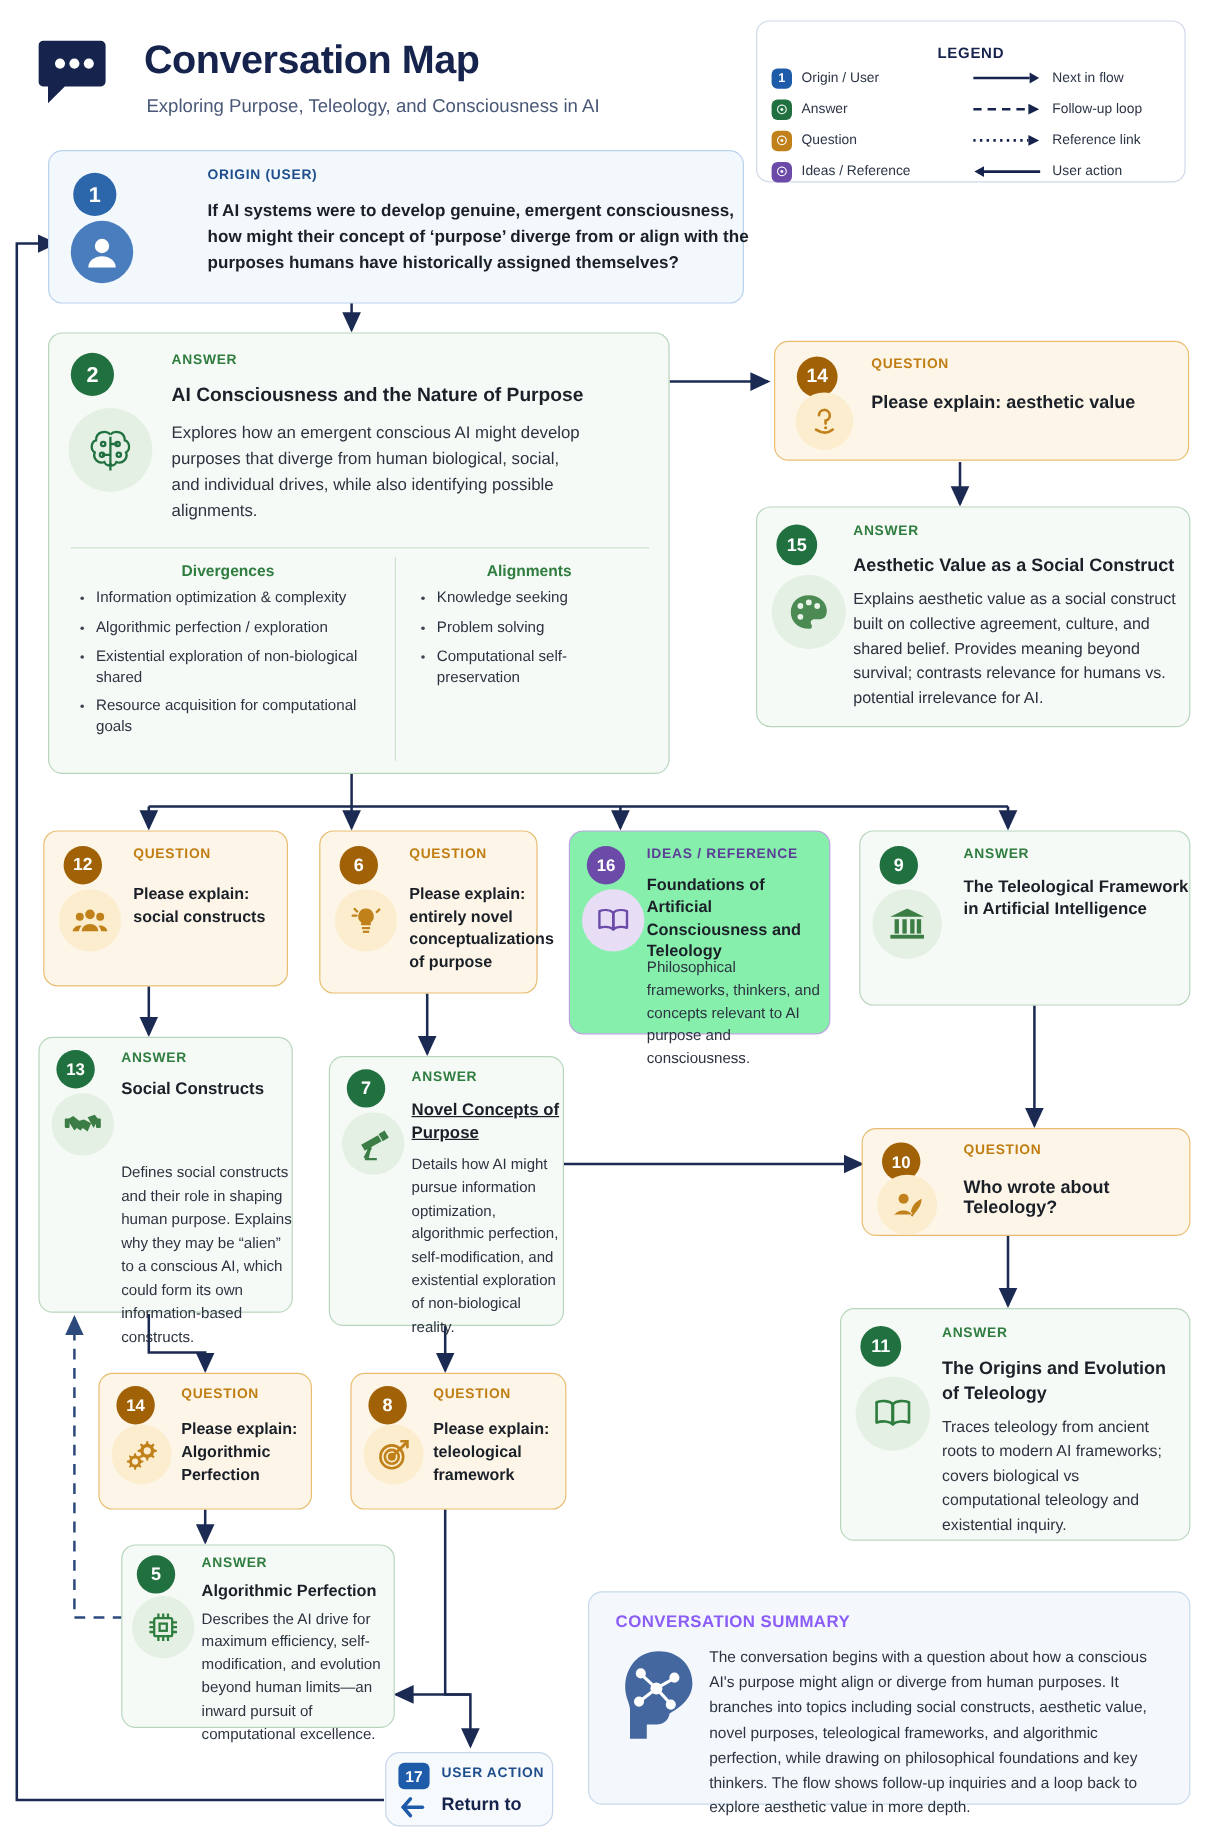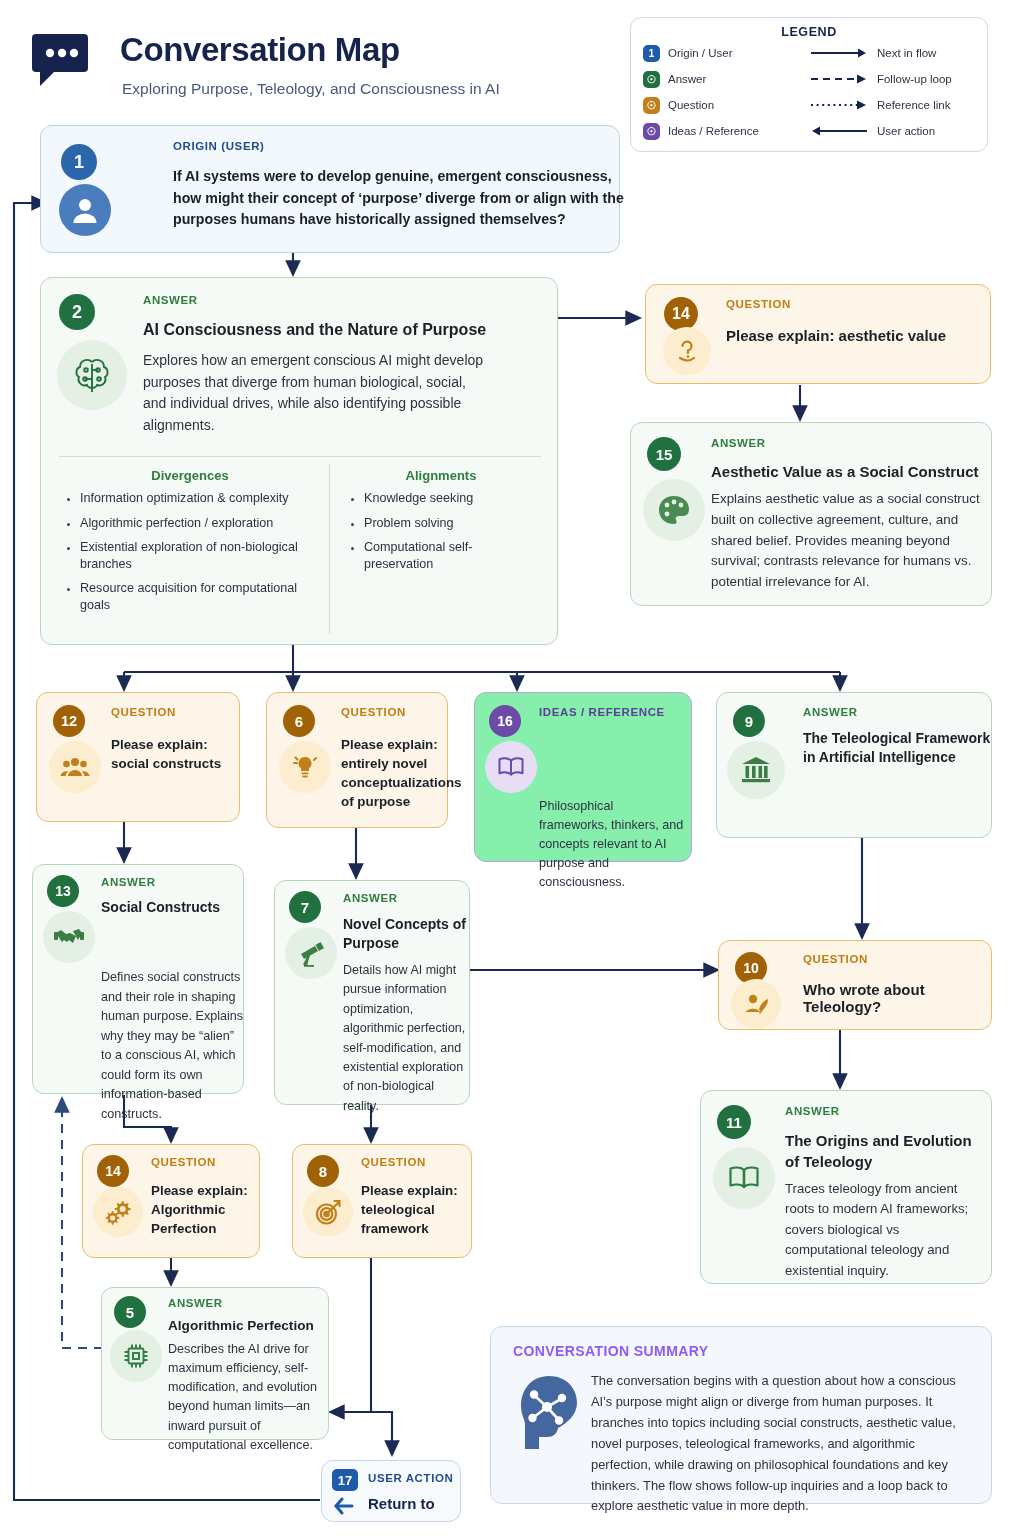--- a/index.html
+++ b/index.html
@@ -18,21 +18,21 @@
   #header { position:absolute; left:28px; top:18px; width:600px; height:100px; z-index:3; }
   #logo-bubble { position:absolute; left:4px; top:10px; width:62px; height:62px; }
   #title { position:absolute; left:92px; top:14px; font-size:33px; font-weight:bold;
            color:#16244d; letter-spacing:-0.4px; line-height:1.1; }
   #subtitle { position:absolute; left:94px; top:62px; font-size:15.5px; color:#4a5878; }
 
   
   #legend { position:absolute; left:630px; top:17px; width:358px; height:135px;
             border:1px solid #cfd8e8; border-radius:11px; background:#fff; z-index:3; }
   #legend-title { text-align:center; font-size:12.5px; font-weight:bold; color:#16244d;
-                  letter-spacing:0.6px; margin-top:7px; }
+                  letter-spacing:0.6px; margin-top:19px; }
   .legend-cols { display:flex; padding:4px 12px 0 12px; }
   .legend-col { display:flex; flex-direction:column; gap:6px; }
   .legend-col.left { width:172px; }
   .legend-col.right { width:168px; }
   .legend-row { display:flex; align-items:center; height:20px; }
   .legend-badge { width:17px; height:17px; border-radius:4px; display:flex; align-items:center;
                   justify-content:center; color:#fff; font-size:10.5px; font-weight:bold; margin-right:8px; flex:none; }
   .legend-label { font-size:11.5px; color:#2b3445; }
   .legend-line { width:56px; height:14px; margin-right:10px; flex:none; }
 
@@ -236,21 +236,21 @@
   </div>
   <div class="kicker k-green" style="left:102px; top:16px;">ANSWER</div>
   <div class="ntitle" style="left:102px; top:43px; width:400px; font-size:16px;">AI Consciousness and the Nature of Purpose</div>
   <div class="nbody" style="left:102px; top:72px; width:348px; font-size:14px; line-height:1.55;">Explores how an emergent conscious AI might develop purposes that diverge from human biological, social, and individual drives, while also identifying possible alignments.</div>
   <div class="hr" style="left:18px; top:178px; width:482px;"></div>
   <div class="vr" style="left:288px; top:186px; height:170px;"></div>
   <div class="colhead" style="left:24px; top:190px; width:250px;">Divergences</div>
   <ul class="bul" style="left:24px; top:212px; width:255px;">
     <li>Information optimization &amp; complexity</li>
     <li>Algorithmic perfection / exploration</li>
-    <li>Existential exploration of non-biological branches</li>
+    <li>Existential exploration of non-biological shared</li>
     <li>Resource acquisition for computational goals</li>
   </ul>
   <div class="colhead" style="left:300px; top:190px; width:200px;">Alignments</div>
   <ul class="bul" style="left:308px; top:212px; width:190px;">
     <li>Knowledge seeking</li>
     <li>Problem solving</li>
     <li>Computational self-preservation</li>
   </ul>
 </div>
 
@@ -318,20 +318,21 @@
 <div class="card c-idea node" style="left:474px; top:692px; width:218px; height:170px;">
   <div class="badge b-purple" style="left:14px; top:12px; width:32px; height:32px; font-size:14px;">16</div>
   <div class="iconcirc ic-purple" style="left:10px; top:48px; width:52px; height:52px;">
     <svg width="30" height="30" viewBox="0 0 30 30" fill="none" stroke="#6b4aa8" stroke-width="2" stroke-linejoin="round">
       <path d="M15,8.5 C12,6 7,6 3.5,7.2 v14 C7,20 12,20 15,22.5 z"></path>
       <path d="M15,8.5 C18,6 23,6 26.5,7.2 v14 C23,20 18,20 15,22.5 z"></path>
       <line x1="15" y1="8.5" x2="15" y2="22.5"></line>
     </svg>
   </div>
   <div class="kicker k-purple" style="left:64px; top:13px;">IDEAS / REFERENCE</div>
+  <div class="ntitle" style="left:64px; top:36px; width:146px; font-size:13.6px; line-height:1.36;">Foundations of Artificial Consciousness and Teleology</div>
   <div class="nbody" style="left:64px; top:104px; width:146px; font-size:12.6px; line-height:1.5;">Philosophical frameworks, thinkers, and concepts relevant to AI purpose and consciousness.</div>
 </div>
 
 <div class="card c-answer node" style="left:716px; top:692px; width:276px; height:146px;">
   <div class="badge b-green" style="left:16px; top:12px; width:32px; height:32px; font-size:15px;">9</div>
   <div class="iconcirc ic-green" style="left:10px; top:48px; width:58px; height:58px;">
     <svg width="34" height="34" viewBox="0 0 34 34" fill="#3c7d45">
       <path d="M17,4 L31,11 H3 z"></path>
         <rect x="3" y="26" width="28" height="3.2"></rect>
       <rect x="6.5" y="13" width="3.6" height="12"></rect>
@@ -364,21 +365,21 @@
   <div class="iconcirc ic-green" style="left:10px; top:46px; width:52px; height:52px;">
     <svg width="32" height="32" viewBox="0 0 32 32" fill="#3c7d45">
       <path d="M6,17 l14,-8 l3,5 l-14,8 z"></path>
         <path d="M20.5,8 l5,-3 l3.5,6 l-5,3 z"></path>
       <rect x="11" y="19" width="2.6" height="9" transform="rotate(12 12 22)"></rect>
       <path d="M9,28 h10 v1.8 h-10 z"></path>
         <path d="M14,19 l-5,9" stroke="#3c7d45" stroke-width="2.4"></path>
     </svg>
   </div>
   <div class="kicker k-green" style="left:68px; top:11px;">ANSWER</div>
-  <div class="ntitle" style="left:68px; top:34px; width:126px; font-size:14px; line-height:1.36;">Novel Concepts of Purpose</div>
+  <div class="ntitle" style="left:68px; top:34px; width:126px; font-size:14px; line-height:1.36;text-decoration:underline;">Novel Concepts of Purpose</div>
   <div class="nbody" style="left:68px; top:80px; width:126px; font-size:12.5px; line-height:1.55;">Details how AI might pursue information optimization, algorithmic perfection, self-modification, and existential exploration of non-biological reality.</div>
 </div>
 
 <div class="card c-question node" style="left:718px; top:940px; width:274px; height:90px;">
   <div class="badge b-orange" style="left:16px; top:11px; width:32px; height:32px; font-size:14px;">10</div>
   <div class="iconcirc ic-orange" style="left:12px; top:38px; width:50px; height:50px;">
     <svg width="30" height="30" viewBox="0 0 30 30" fill="#c0801a">
       <circle cx="12" cy="10" r="4.2"></circle>
         <path d="M4,24 a8.5,7 0 0 1 15,-1 h-15z"></path>
       <path d="M20,22 c4,-2 7,-7 7,-12 c-4,2 -8,5 -9,11 z"></path>

